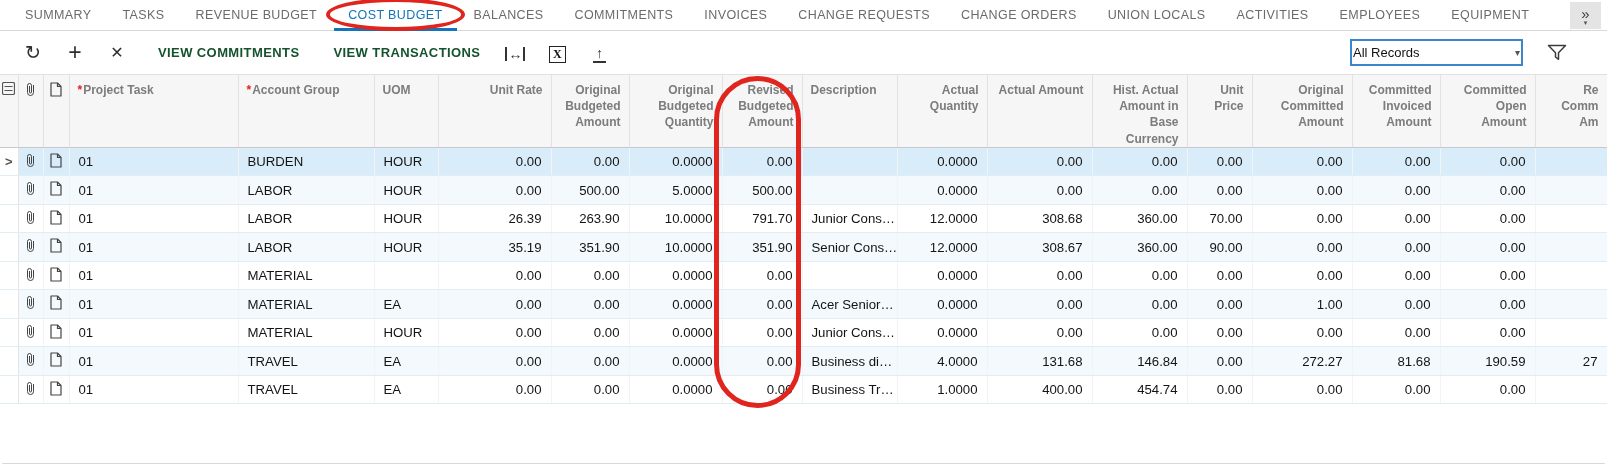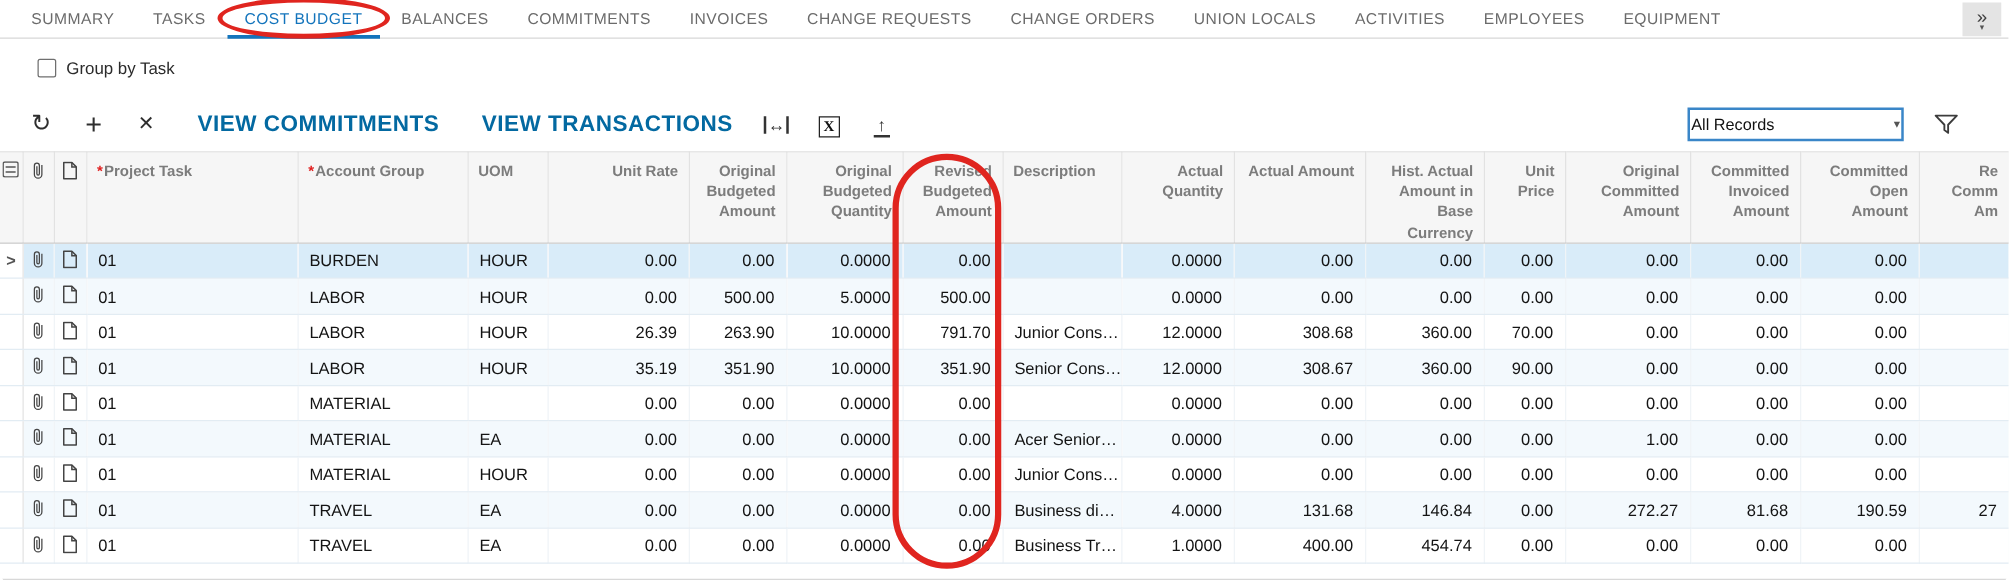--- a/index.html
+++ b/index.html
@@ -25,21 +25,21 @@
   
   .opts { height:47px; display:flex; align-items:center; padding-left:30px; gap:8px; }
   .chk { width:15px; height:15px; border:1px solid #6f6f6f; border-radius:2px; background:#fff; cursor:pointer; }
   .opts .lbl { font-size:13.5px; color:#2b2b2b; }
 
   
   .toolbar { height:43px; display:flex; align-items:center; padding-left:12px; position:relative; }
   .tb-icon { width:42px; text-align:center; font-size:19px; color:#2e2e2e; cursor:pointer; line-height:1; }
   .tb-icon.plus { font-size:23px; font-weight:300; }
   .tb-icon.del { font-size:16px; }
-  .tb-text { font-size:18px; font-weight:700; color:#0369a1; letter-spacing:.4px;
+  .tb-text { font-size:13px; font-weight:700; color:#14532d; letter-spacing:.4px;
     padding:0 14px; margin-left:6px; cursor:pointer; white-space:nowrap; }
   .fitw { display:inline-block; border-left:2px solid #333; border-right:2px solid #333;
     padding:0 1px; font-size:14px; color:#333; line-height:14px; }
   .xlbox { display:inline-block; border:1.6px solid #222; font-family:"Liberation Serif",serif;
     font-weight:700; font-size:12px; padding:0 3px; color:#111; line-height:15px; }
   .upl { display:inline-block; border-bottom:2px solid #333; font-size:14px; color:#333;
     padding:0 3px 1px 3px; line-height:13px; }
   .records { position:absolute; right:40px; top:0; height:43px; display:flex; align-items:center; gap:24px; }
   .select { width:173px; height:27px; border:2px solid #3a86c8; background:#fff; display:flex;
     align-items:center; justify-content:space-between; padding:0 1px; font-size:13px; color:#111; cursor:pointer; }
@@ -71,40 +71,37 @@
 </style>
 </head>
 <body>
 
 <div class="page">
 
   <div class="tab-bar">
 
     <div class="tab">SUMMARY</div>
       <div class="tab">TASKS</div>
+      <div class="tab">REVENUE BUDGET</div>
       <div class="tab active">COST BUDGET<div class="underline"></div><div class="annot-tab" style="border-color: rgb(224, 37, 31);"></div></div>
       <div class="tab">BALANCES</div>
       <div class="tab">COMMITMENTS</div>
       <div class="tab">INVOICES</div>
       <div class="tab">CHANGE REQUESTS</div>
       <div class="tab">CHANGE ORDERS</div>
       <div class="tab">UNION LOCALS</div>
       <div class="tab">ACTIVITIES</div>
       <div class="tab">EMPLOYEES</div>
       <div class="tab">EQUIPMENT</div>
       <div class="tab-overflow">
       <div class="gg">»</div>
       <div class="cc">▾</div>
     </div>
   </div>
 
-  <div class="opts">
-    <span class="chk"></span>
-    <span class="lbl">Group by Task</span>
-  </div>
 
   <div class="toolbar">
     <div class="tb-icon">↻</div>
     <div class="tb-icon plus">+</div>
     <div class="tb-icon del">✕</div>
     <div class="tb-text">VIEW COMMITMENTS</div>
     <div class="tb-text">VIEW TRANSACTIONS</div>
     <div class="tb-icon">
       <span class="fitw">↔</span>
     </div>

